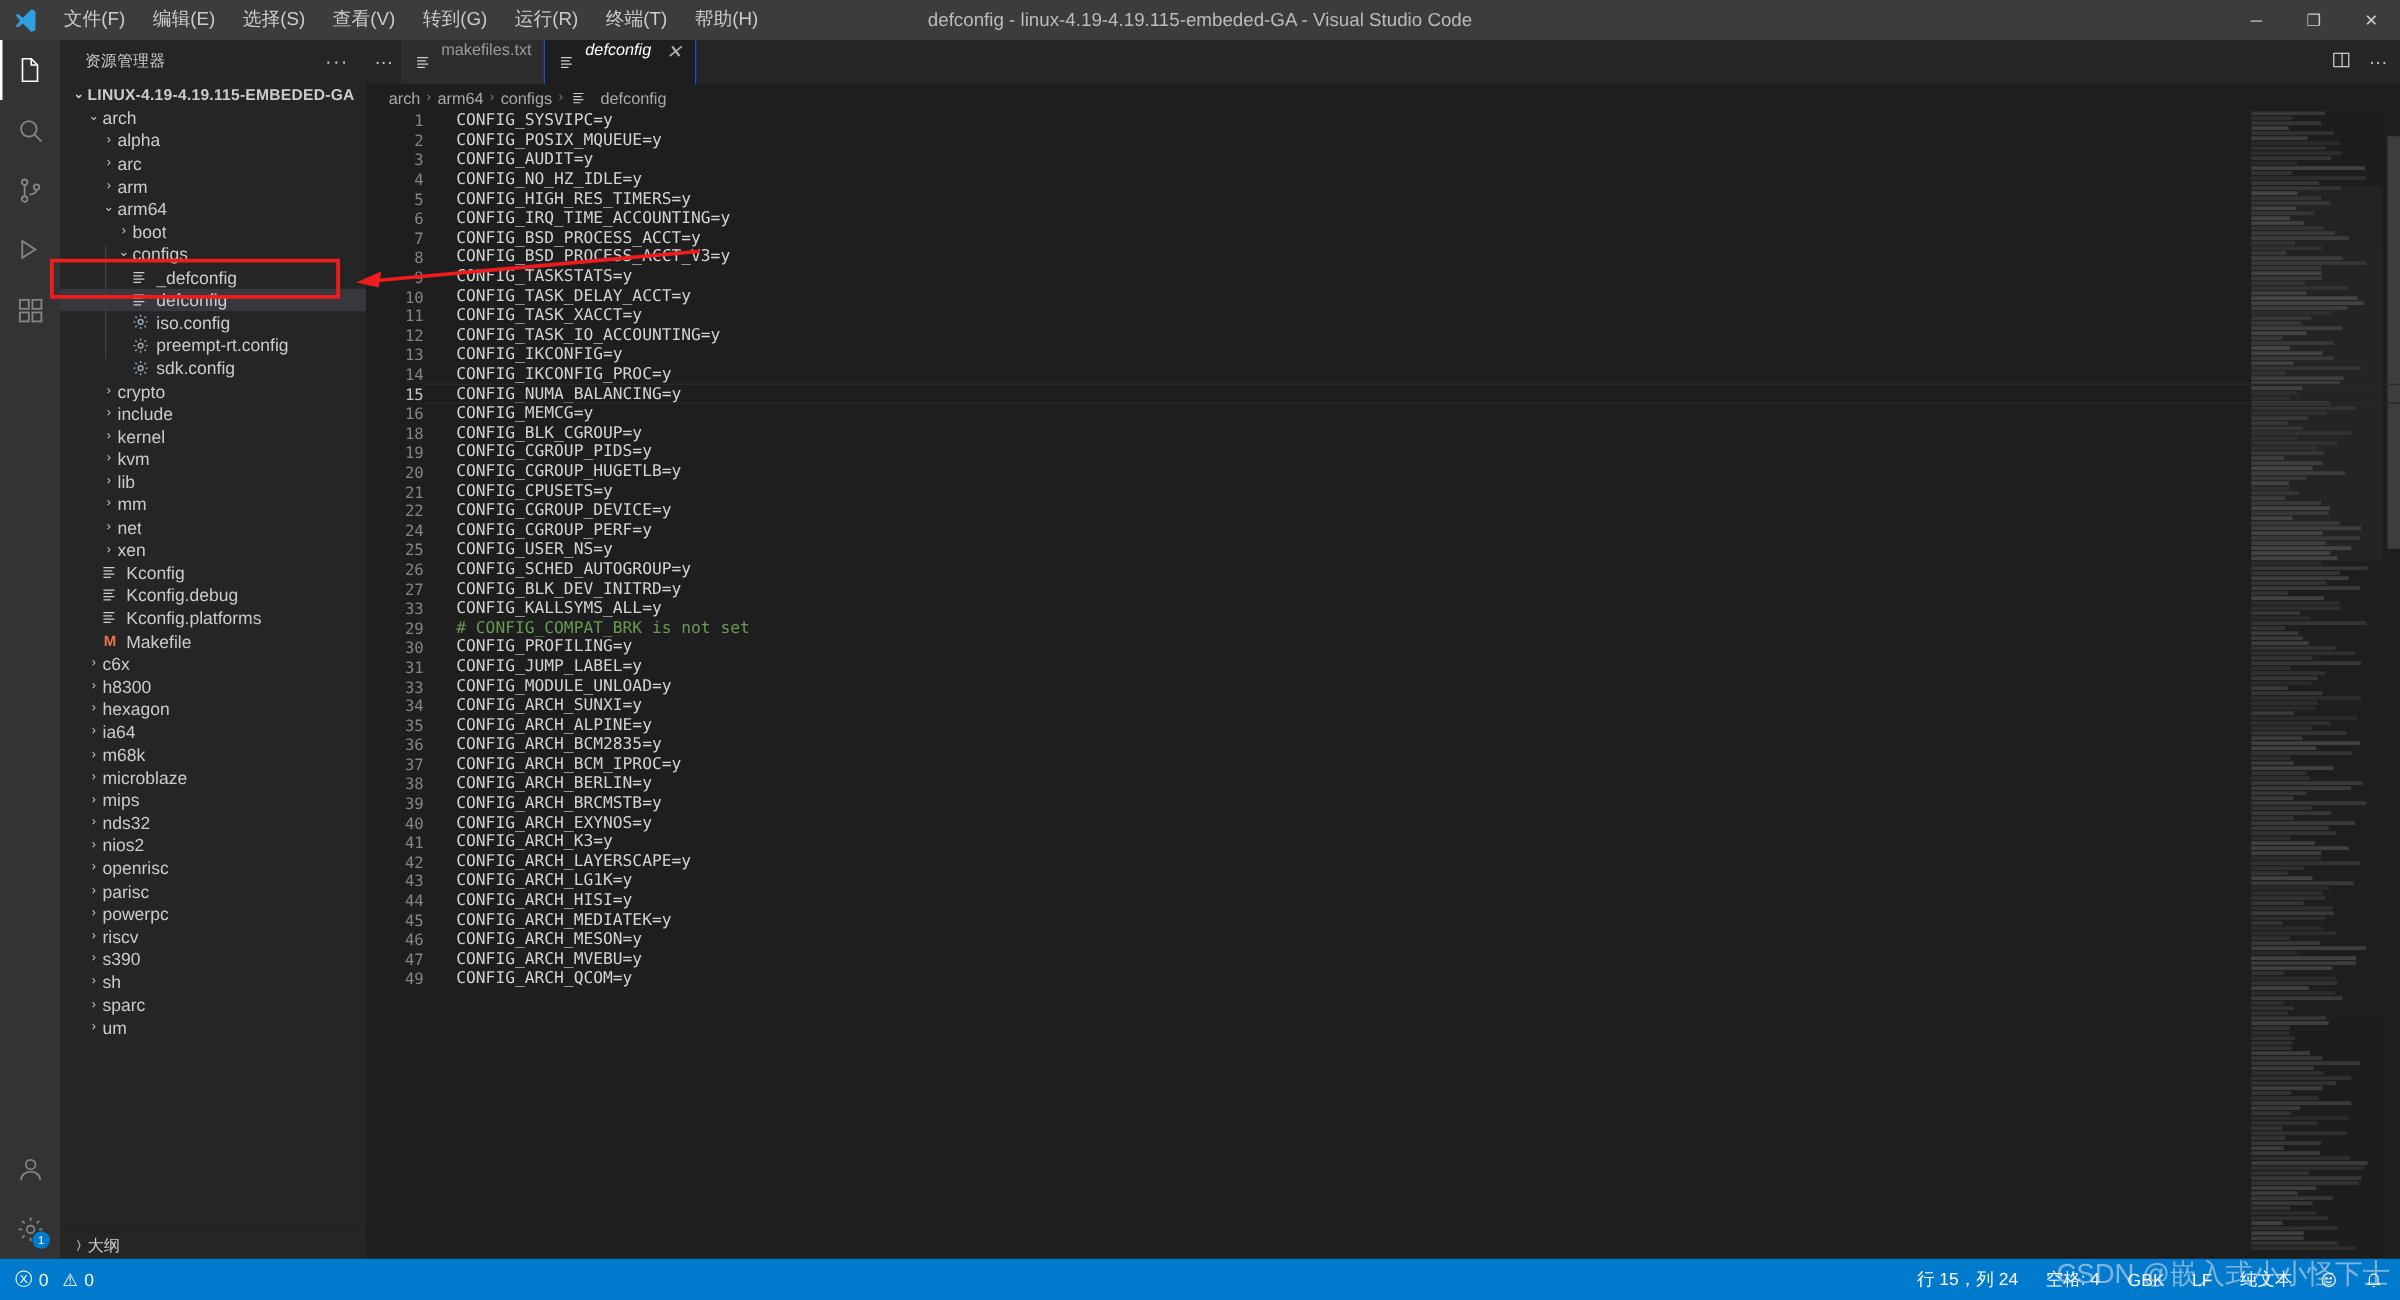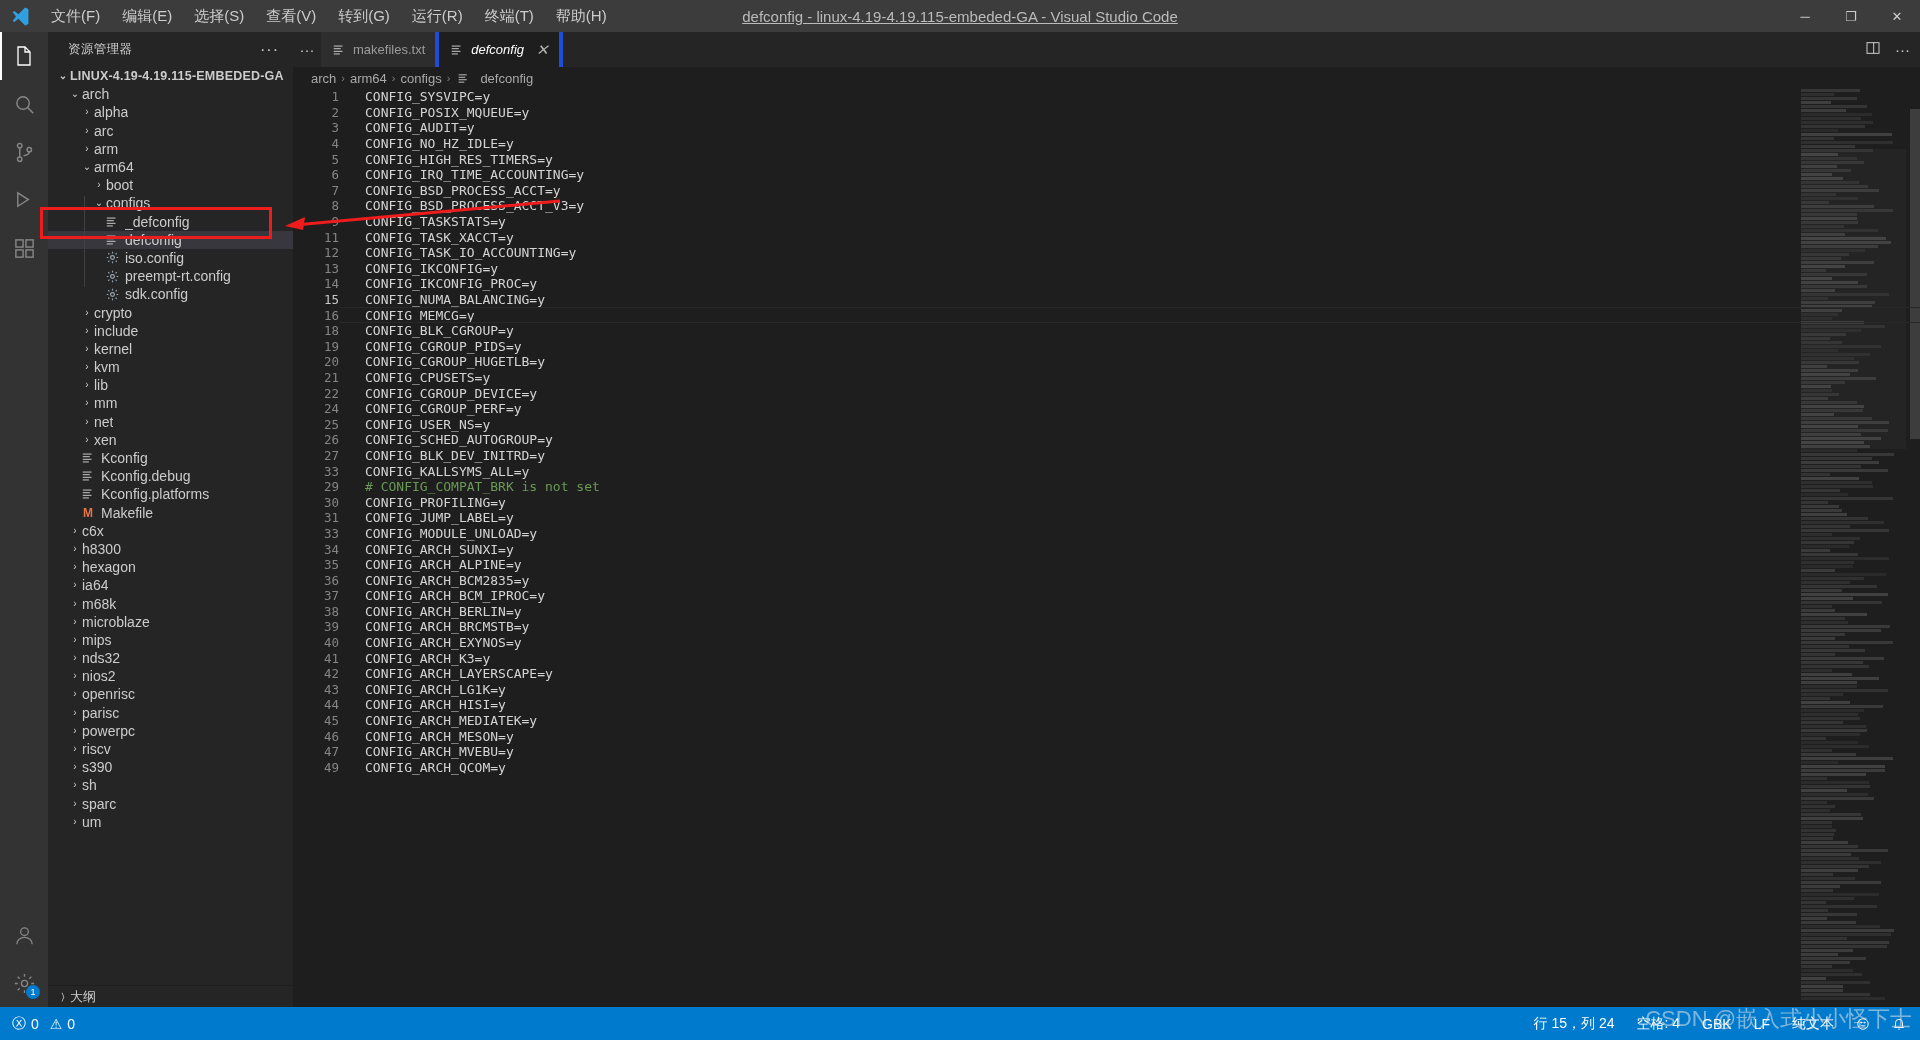--- a/index.html
+++ b/index.html
@@ -17,21 +17,21 @@
     background: #3c3c3c; display: flex; align-items: center;
     font-size: 15px; color: #cccccc;
   }
   #vscode-logo { width: 40px; height: 32px; display: flex; align-items: center; justify-content: center; }
   .menu-item {
     padding: 0 11px; height: 32px; line-height: 32px;
     font-size: 15px; color: #cccccc; white-space: nowrap; cursor: default;
   }
   #window-title {
     position: absolute; left: 0; width: 1920px; text-align: center;
-    font-size: 15px; color: #bbbbbb; pointer-events: none; text-decoration: underline;
+    font-size: 15px; color: #bbbbbb; pointer-events: none;
   }
   #win-controls { position: absolute; right: 0; top: 0; display: flex; height: 32px; }
   .win-btn { width: 46px; height: 32px; display: flex; align-items: center; justify-content: center; color: #cccccc; font-size: 13px; }
 
   
   #activitybar {
     position: absolute; top: 32px; left: 0; width: 48px; height: 975px;
     background: #333333; display: flex; flex-direction: column; align-items: center;
   }
   .act-icon {
@@ -78,23 +78,23 @@
     position: absolute; bottom: 0; left: 0; width: 245px; height: 22px;
     background: #252526; display: flex; align-items: center; padding-left: 8px;
     color: #cccccc; font-size: 13px; border-top: 1px solid #1e1e1e;
   }
 
   
   #editor { position: absolute; top: 32px; left: 293px; width: 1627px; height: 975px; background: #1e1e1e; }
   #tabbar { height: 35px; background: #252526; display: flex; align-items: stretch; position: relative; }
   #tab-dots { width: 28px; display: flex; align-items: center; justify-content: center; color: #cccccc; font-size: 15px; }
   .tab {
-    display: flex; align-items: center; padding: 0 10px; font-size: 13px;
+    display: flex; padding: 0 10px; font-size: 13px;
     background: #2d2d2d; color: #9b9b9b; min-width: 110px;
-    border-right: 4px solid #1d4ed8; position: relative;
+    border-right: 1px solid #1d4ed8; position: relative;
   }
   .tab.active { background: #1e1e1e; color: #ffffff; font-style: italic; }
   .tab.active::before { content: ""; position: absolute; left: 0; top: 0; width: 100%; height: 1px; background: #1e1e1e; }
   .tab .ficon { margin-right: 6px; }
   .tab-close { margin-left: 12px; font-size: 15px; color: #cccccc; opacity: .85; }
   #tabbar-right { margin-left: auto; display: flex; align-items: center; padding-right: 10px; gap: 14px; color: #cccccc; font-size: 15px; }
 
   #breadcrumb {
     height: 22px; display: flex; align-items: center; padding-left: 18px;
     font-size: 13px; color: #a9a9a9; gap: 5px;
@@ -520,20 +520,24 @@
           <span class="ln">7</span>
           <span class="ctext">CONFIG_BSD_PROCESS_ACCT=y</span>
         </div>
         <div class="code-line">
           <span class="ln">8</span>
           <span class="ctext">CONFIG_BSD_PROCESS_ACCT_V3=y</span>
         </div>
         <div class="code-line">
           <span class="ln">9</span>
           <span class="ctext">CONFIG_TASKSTATS=y</span>
+        </div>
+        <div class="code-line">
+          <span class="ln">10</span>
+          <span class="ctext">CONFIG_TASK_DELAY_ACCT=y</span>
         </div>
         <div class="code-line">
           <span class="ln">11</span>
           <span class="ctext">CONFIG_TASK_XACCT=y</span>
         </div>
         <div class="code-line">
           <span class="ln">12</span>
           <span class="ctext">CONFIG_TASK_IO_ACCOUNTING=y</span>
         </div>
         <div class="code-line">

